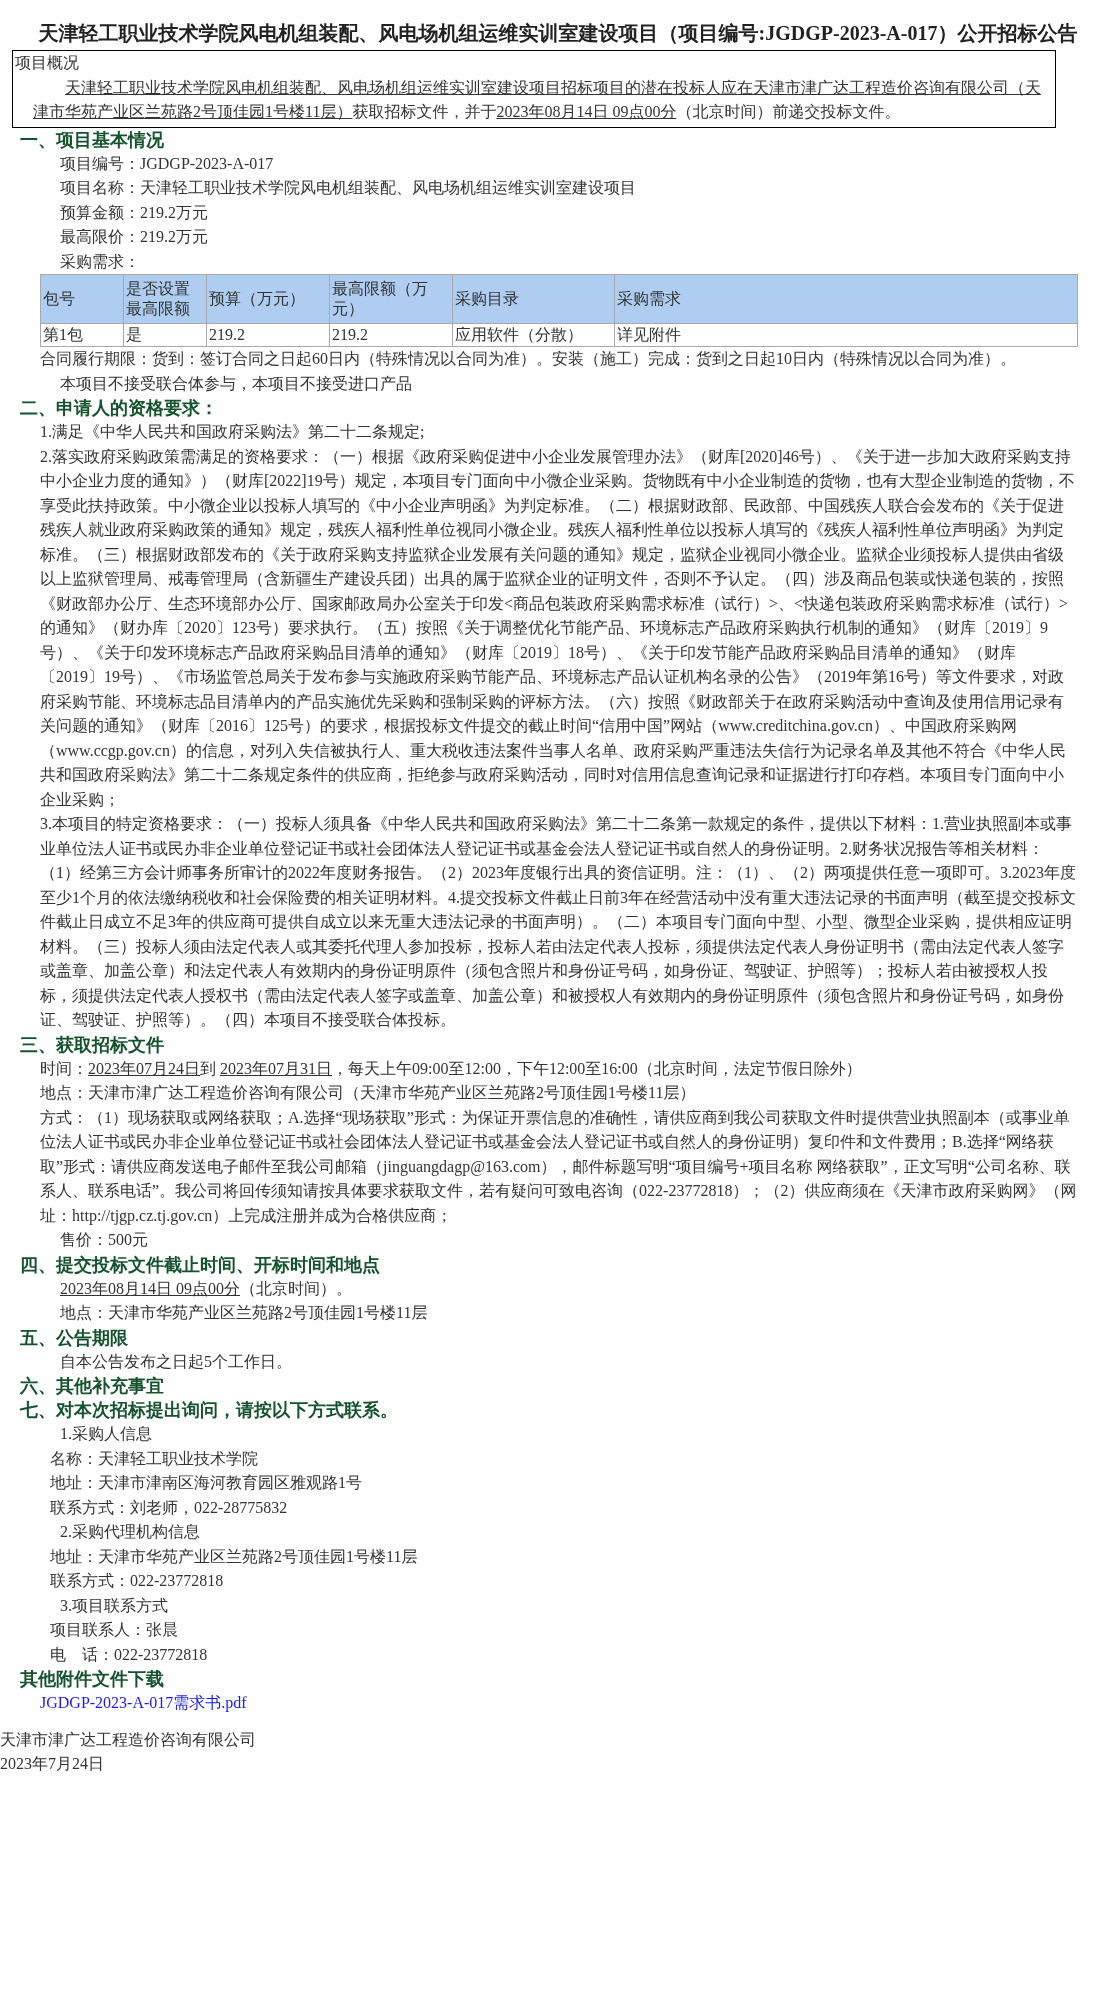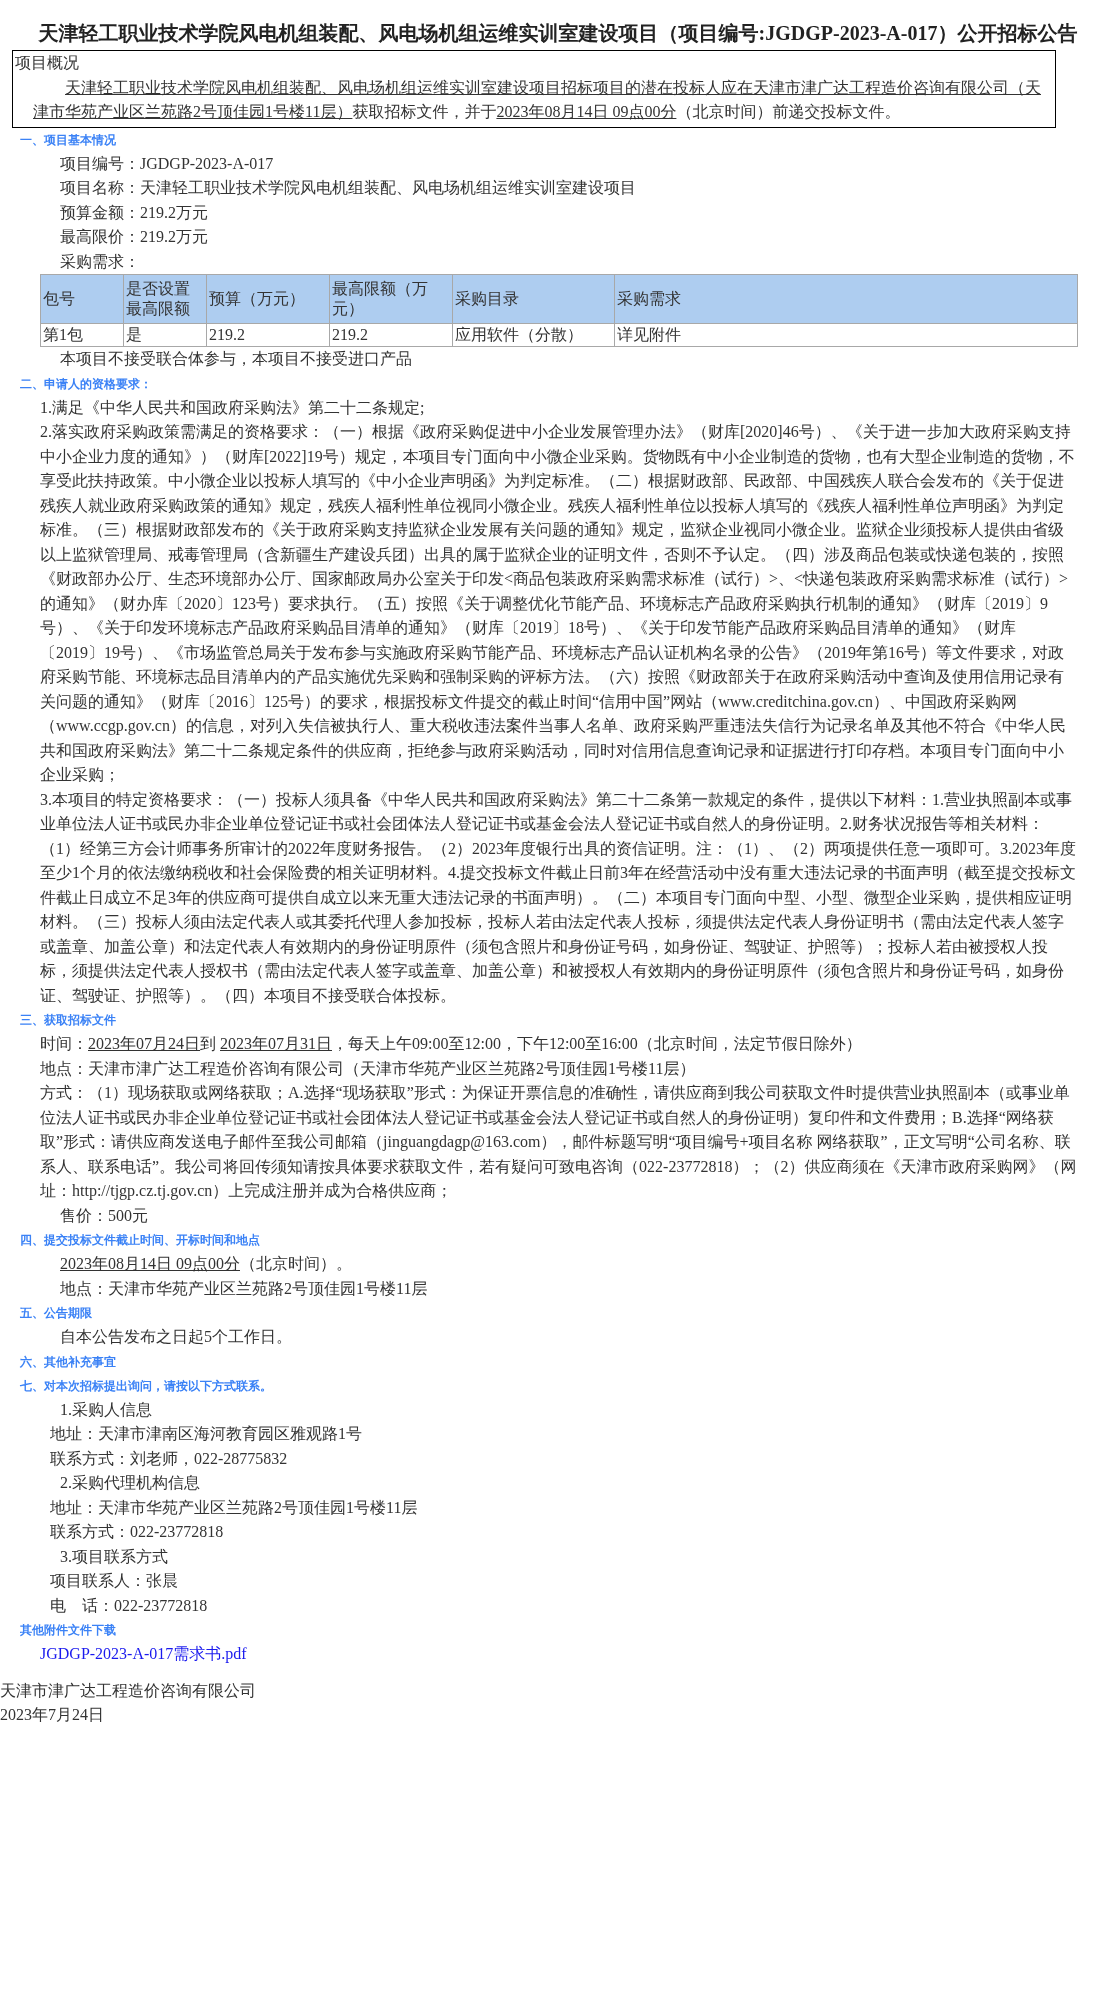--- a/index.html
+++ b/index.html
@@ -25,23 +25,23 @@
       border: 1.5px solid #000000;
       padding: 0 10px 2px 2px;
       width: 1044px;
       box-sizing: border-box;
     }
     .summary-box .label { display: block; }
     .summary-box .para { display: block; text-indent: 50px; padding-left: 18px; text-indent: 32px; }
     .u { text-decoration: underline; }
     .section-h {
       font-weight: bold;
-      font-size: 12px;
+      font-size: 18px;
       margin-left: 20px;
-      color: #3b82f6;
+      color: #14532d;
       line-height: 24px;
     }
     .l1 { margin-left: 60px; display: block; }
     .l1-wrap { margin-left: 40px; margin-right: 38px; display: block; }
     .l3 { margin-left: 50px; display: block; }
     table.req {
       margin-left: 40px;
       width: 1038px;
       border-collapse: collapse;
       font-size: 16px;
@@ -94,20 +94,21 @@
         <td>第1包</td>
         <td>是</td>
         <td>219.2</td>
         <td>219.2</td>
         <td>应用软件（分散）</td>
         <td>详见附件</td>
       </tr>
     </tbody>
   </table>
 
+  <span class="l1-wrap">合同履行期限：货到：签订合同之日起60日内（特殊情况以合同为准）。安装（施工）完成：货到之日起10日内（特殊情况以合同为准）。</span>
   <span class="l1">本项目不接受联合体参与，本项目不接受进口产品</span>
 
   <div class="section-h">二、申请人的资格要求：</div>
   <span class="l1-wrap">1.满足《中华人民共和国政府采购法》第二十二条规定;</span>
   <span class="l1-wrap">2.落实政府采购政策需满足的资格要求：（一）根据《政府采购促进中小企业发展管理办法》（财库[2020]46号）、《关于进一步加大政府采购支持中小企业力度的通知》）（财库[2022]19号）规定，本项目专门面向中小微企业采购。货物既有中小企业制造的货物，也有大型企业制造的货物，不享受此扶持政策。中小微企业以投标人填写的《中小企业声明函》为判定标准。（二）根据财政部、民政部、中国残疾人联合会发布的《关于促进残疾人就业政府采购政策的通知》规定，残疾人福利性单位视同小微企业。残疾人福利性单位以投标人填写的《残疾人福利性单位声明函》为判定标准。（三）根据财政部发布的《关于政府采购支持监狱企业发展有关问题的通知》规定，监狱企业视同小微企业。监狱企业须投标人提供由省级以上监狱管理局、戒毒管理局（含新疆生产建设兵团）出具的属于监狱企业的证明文件，否则不予认定。（四）涉及商品包装或快递包装的，按照《财政部办公厅、生态环境部办公厅、国家邮政局办公室关于印发&lt;商品包装政府采购需求标准（试行）&gt;、&lt;快递包装政府采购需求标准（试行）&gt;的通知》（财办库〔2020〕123号）要求执行。（五）按照《关于调整优化节能产品、环境标志产品政府采购执行机制的通知》（财库〔2019〕9号）、《关于印发环境标志产品政府采购品目清单的通知》（财库〔2019〕18号）、《关于印发节能产品政府采购品目清单的通知》（财库〔2019〕19号）、《市场监管总局关于发布参与实施政府采购节能产品、环境标志产品认证机构名录的公告》（2019年第16号）等文件要求，对政府采购节能、环境标志品目清单内的产品实施优先采购和强制采购的评标方法。（六）按照《财政部关于在政府采购活动中查询及使用信用记录有关问题的通知》（财库〔2016〕125号）的要求，根据投标文件提交的截止时间“信用中国”网站（www.creditchina.gov.cn）、中国政府采购网（www.ccgp.gov.cn）的信息，对列入失信被执行人、重大税收违法案件当事人名单、政府采购严重违法失信行为记录名单及其他不符合《中华人民共和国政府采购法》第二十二条规定条件的供应商，拒绝参与政府采购活动，同时对信用信息查询记录和证据进行打印存档。本项目专门面向中小企业采购；</span>
   <span class="l1-wrap">3.本项目的特定资格要求：（一）投标人须具备《中华人民共和国政府采购法》第二十二条第一款规定的条件，提供以下材料：1.营业执照副本或事业单位法人证书或民办非企业单位登记证书或社会团体法人登记证书或基金会法人登记证书或自然人的身份证明。2.财务状况报告等相关材料：（1）经第三方会计师事务所审计的2022年度财务报告。（2）2023年度银行出具的资信证明。注：（1）、（2）两项提供任意一项即可。3.2023年度至少1个月的依法缴纳税收和社会保险费的相关证明材料。4.提交投标文件截止日前3年在经营活动中没有重大违法记录的书面声明（截至提交投标文件截止日成立不足3年的供应商可提供自成立以来无重大违法记录的书面声明）。（二）本项目专门面向中型、小型、微型企业采购，提供相应证明材料。（三）投标人须由法定代表人或其委托代理人参加投标，投标人若由法定代表人投标，须提供法定代表人身份证明书（需由法定代表人签字或盖章、加盖公章）和法定代表人有效期内的身份证明原件（须包含照片和身份证号码，如身份证、驾驶证、护照等）；投标人若由被授权人投标，须提供法定代表人授权书（需由法定代表人签字或盖章、加盖公章）和被授权人有效期内的身份证明原件（须包含照片和身份证号码，如身份证、驾驶证、护照等）。（四）本项目不接受联合体投标。</span>
 
   <div class="section-h">三、获取招标文件</div>
   <span class="l1-wrap"><span>时间：</span><span class="u">2023年07月24日</span><span>到</span> <span class="u">2023年07月31日</span><span>，每天上午09:00至12:00，下午12:00至16:00（北京时间，法定节假日除外）</span></span>
   <span class="l1-wrap">地点：天津市津广达工程造价咨询有限公司（天津市华苑产业区兰苑路2号顶佳园1号楼11层）</span>
@@ -118,20 +119,21 @@
   <span class="l1"><span class="u">2023年08月14日 09点00分</span><span>（北京时间）。</span></span>
   <span class="l1">地点：天津市华苑产业区兰苑路2号顶佳园1号楼11层</span>
 
   <div class="section-h">五、公告期限</div>
   <span class="l1">自本公告发布之日起5个工作日。</span>
 
   <div class="section-h">六、其他补充事宜</div>
 
   <div class="section-h">七、对本次招标提出询问，请按以下方式联系。</div>
   <span class="l1">1.采购人信息</span>
+  <span class="l3">名称：天津轻工职业技术学院</span>
   <span class="l3">地址：天津市津南区海河教育园区雅观路1号</span>
   <span class="l3">联系方式：刘老师，022-28775832</span>
   <span class="l1">2.采购代理机构信息</span>
   <span class="l3">地址：天津市华苑产业区兰苑路2号顶佳园1号楼11层</span>
   <span class="l3">联系方式：022-23772818</span>
   <span class="l1">3.项目联系方式</span>
   <span class="l3">项目联系人：张晨</span>
   <span class="l3">电　话：022-23772818</span>
 
   <div class="section-h">其他附件文件下载</div>

